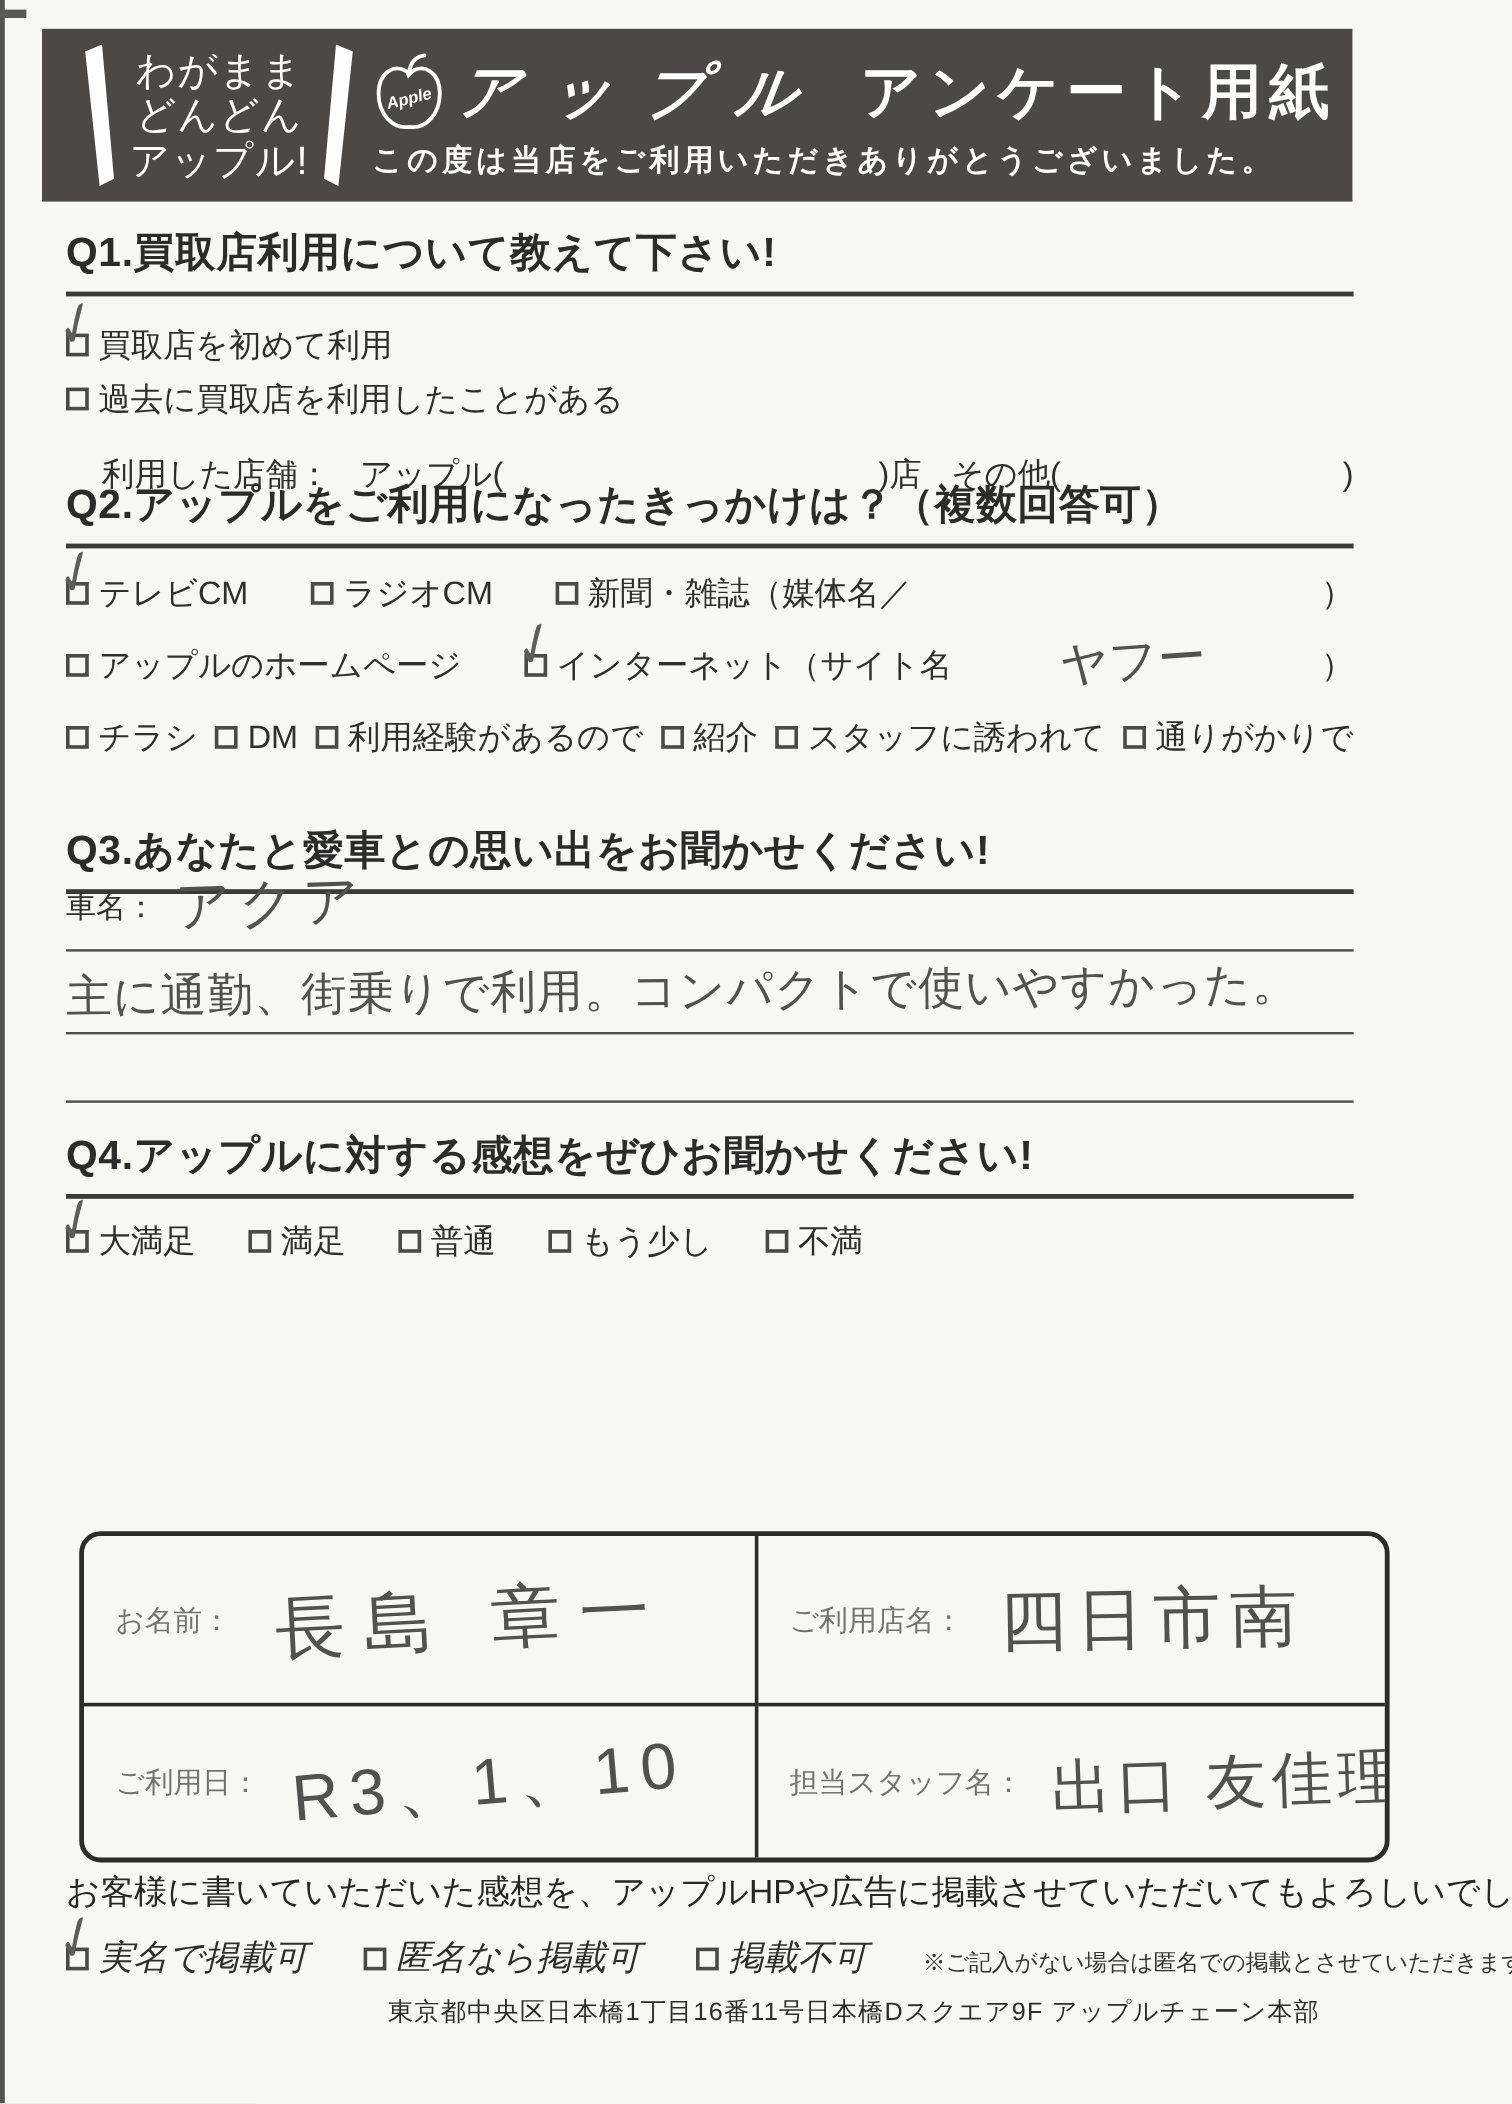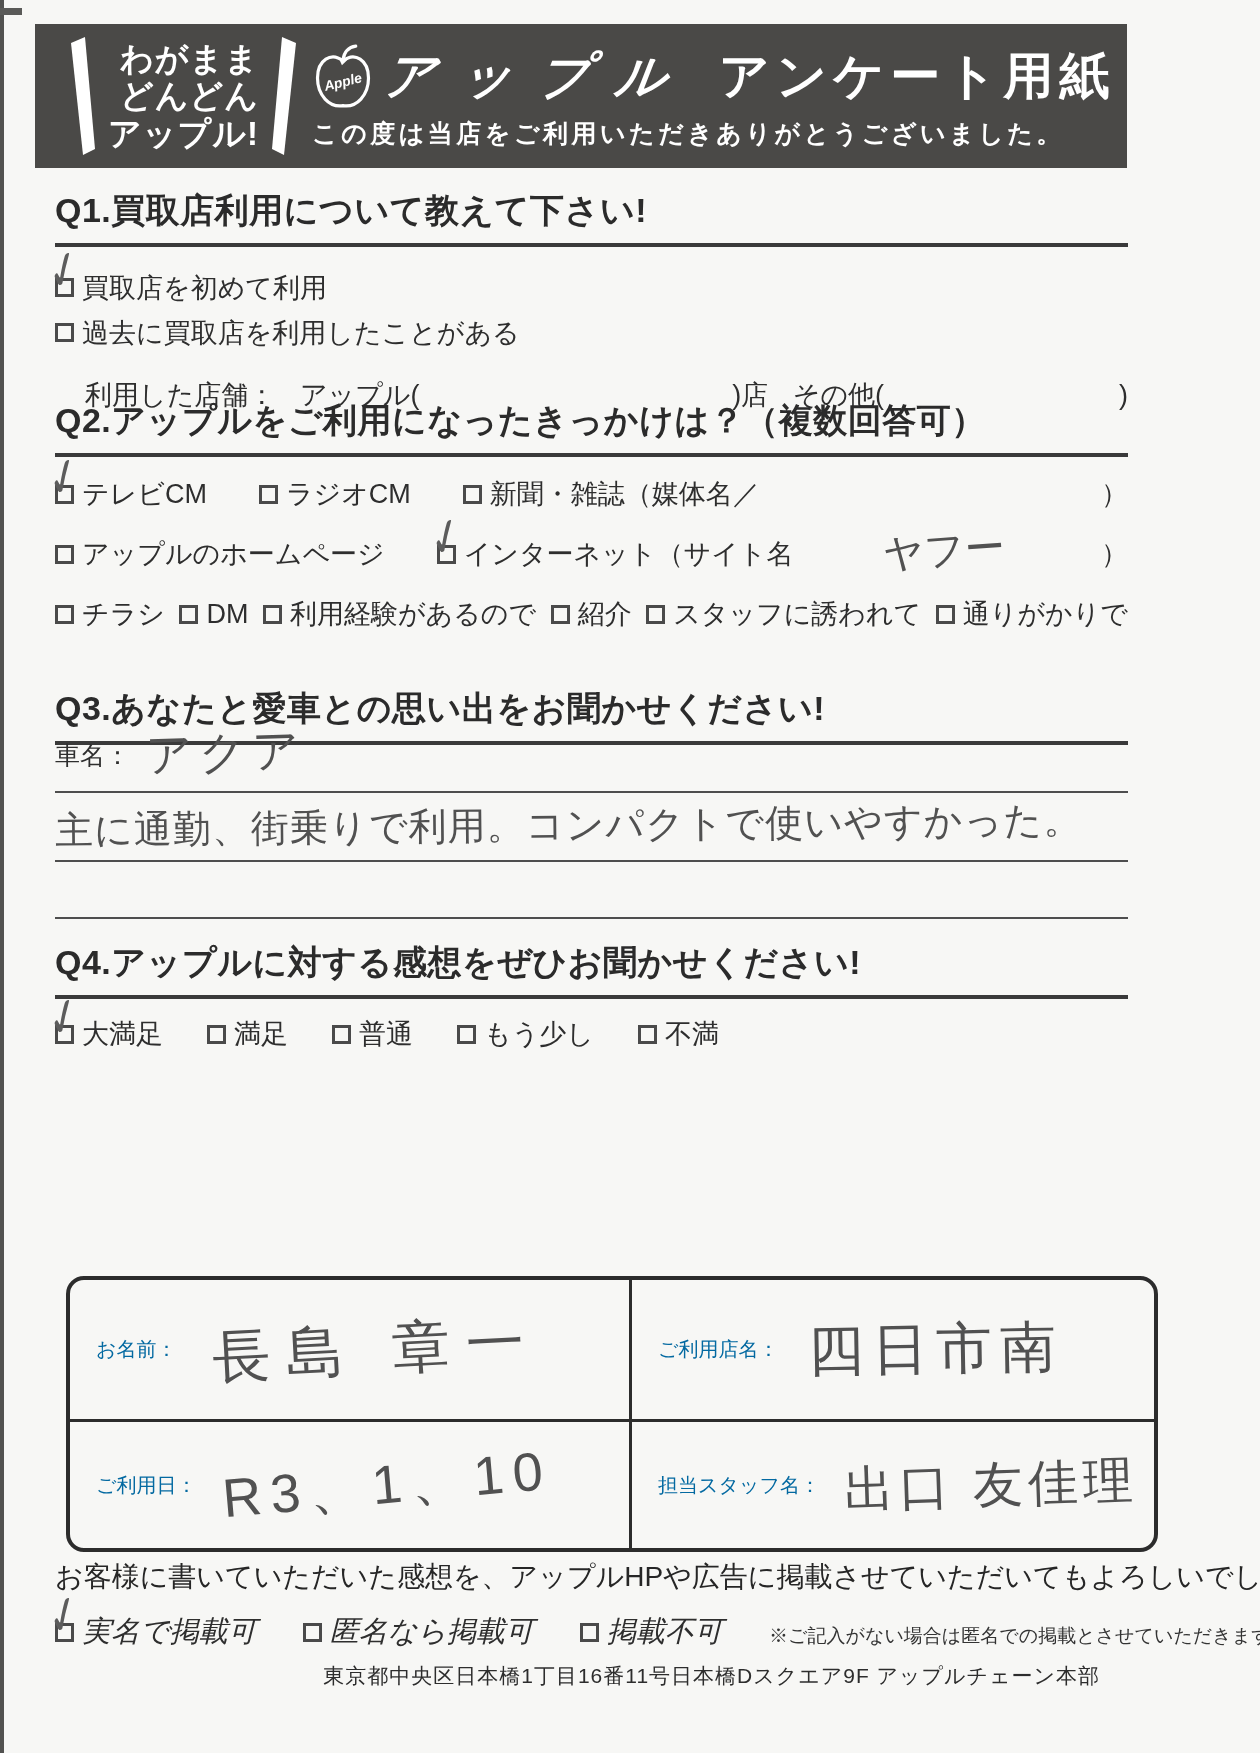--- a/index.html
+++ b/index.html
@@ -13,21 +13,21 @@
   }
   .scan-edge-left{ position:absolute; left:0; top:0; width:4px; height:100%; background:#525250; }
   .scan-notch{ position:absolute; left:0; top:8px; width:22px; height:7px; background:#5a5a58; }
 
   
   .banner{
     position:absolute; left:35px; top:24px; width:1092px; height:144px;
     background:#4a4947; color:#fff; display:flex; align-items:center;
   }
   .slogan{ display:flex; align-items:center; gap:13px; margin-left:34px; flex:none; }
-  .slogan-lines{ text-align:right; font-weight:bold; font-size:33px; line-height:1.14; letter-spacing:1px; }
+  .slogan-lines{ text-align:center; font-weight:normal; font-size:33px; line-height:1.14; letter-spacing:1px; }
   .brand-col{ display:flex; flex-direction:column; margin-left:14px; }
   .brand-row{ display:flex; align-items:center; }
   .apple-logo{ flex:none; }
   .brand-script{
     font-size:50px; font-weight:bold; font-style:italic;
     letter-spacing:26px; transform:skewX(-8deg); margin-left:10px; white-space:nowrap;
   }
   .banner-title{ font-size:50px; font-weight:bold; letter-spacing:6px; margin-left:26px; white-space:nowrap; }
   .banner-subtitle{ font-size:25px; font-weight:bold; letter-spacing:3.5px; margin-top:6px; white-space:nowrap; }
 
@@ -90,21 +90,21 @@
 
   
   .info-table{
     position:absolute; left:66px; top:1276px; width:1092px; height:276px;
     border:4px solid #2c2c2c; border-radius:18px;
     display:grid; grid-template-columns:562px 1fr; grid-template-rows:142px 1fr;
   }
   .tc{ display:flex; align-items:center; padding-left:26px; overflow:hidden; }
   .tc-r{ border-right:3px solid #2c2c2c; }
   .tc-b{ border-bottom:3px solid #2c2c2c; }
-  .tc-label{ font-size:20px; color:#0369a1; flex:none; white-space:nowrap; }
+  .tc-label{ font-size:24px; color:#737373; flex:none; white-space:nowrap; }
   .name-value{ font-size:58px; letter-spacing:16px; margin-left:36px; transform:rotate(-3deg); }
   .shop-value{ font-size:56px; letter-spacing:8px; margin-left:30px; transform:rotate(-1deg); }
   .date-value{ font-size:54px; letter-spacing:9px; margin-left:26px; transform:rotate(-5deg); }
   .staff-value{ font-size:50px; letter-spacing:5px; margin-left:24px; transform:rotate(-2deg); }
 
   
   .consent{ position:absolute; left:55px; top:1558px; width:1080px; }
   .consent-q{ font-size:28px; color:#262626; white-space:nowrap; }
   .consent-row{ display:flex; align-items:flex-end; margin-top:16px; }
   .consent-row .cb-item{ margin-right:46px; }

